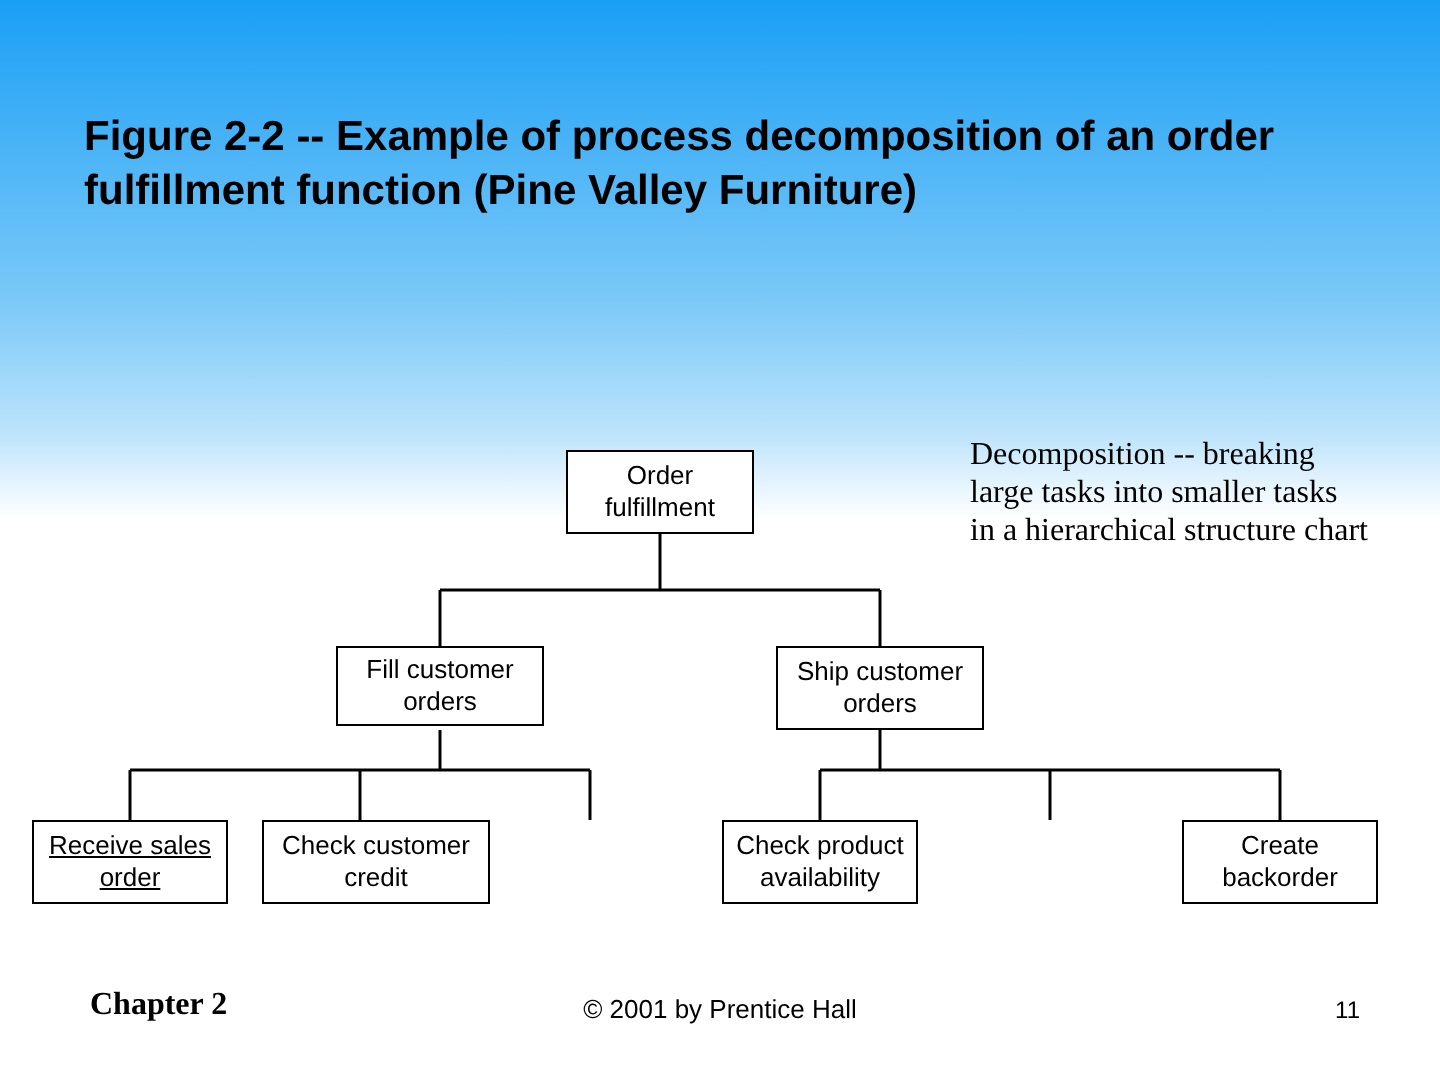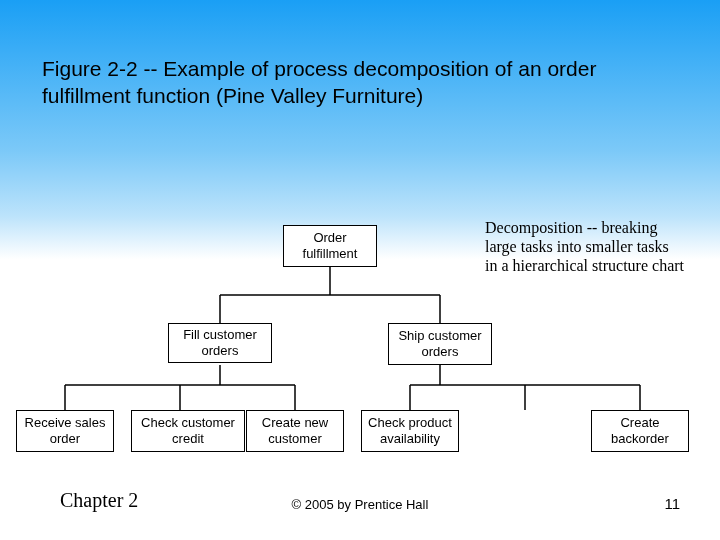--- a/index.html
+++ b/index.html
@@ -4,46 +4,46 @@
 <style>
   * { box-sizing: border-box; margin: 0; padding: 0; }
   html, body { width: 720px; height: 540px; overflow: hidden; font-family: Arial, Helvetica, sans-serif; }
   .slide {
     width: 720px; height: 540px;
     background: linear-gradient(to bottom, #1a9ff5 0%, #7cc9f8 28%, #bce3fb 40%, #ffffff 48%, #ffffff 100%);
     position: relative;
   }
   .title {
     position: absolute; left: 42px; top: 55px; width: 620px;
-    font-weight: normal; font-size: 21px; line-height: 1.3; color: #000;
+    font-weight: bold; font-size: 21px; line-height: 1.3; color: #000;
   }
   .annotation {
     position: absolute; right: 35px; top: 218px; width: 200px;
     font-family: "Times New Roman", Times, serif; font-size: 16px; line-height: 1.2; color: #000;
   }
   .chart-area {
     position: absolute; left: 10px; top: 225px; width: 700px; height: 250px;
   }
   .box {
     position: absolute; border: 1.5px solid #000; background: #fff;
     display: flex; align-items: center; justify-content: center; text-align: center;
     font-size: 13px; line-height: 1.2; padding: 16px 4px;
   }
   svg.lines { position: absolute; left: 0; top: 0; width: 700px; height: 250px; }
   .footer-left {
-    position: absolute; left: 60px; bottom: 28px;
-    font-family: "Times New Roman", Times, serif; font-size: 20px; color: #000;
+    position: absolute; left: 45px; bottom: 28px;
+    font-family: "Times New Roman", Times, serif; font-size: 16px; color: #000; font-weight: bold;
   }
   .footer-center {
     position: absolute; left: 0; width: 720px; bottom: 28px; text-align: center;
     font-size: 13px; color: #000;
   }
   .footer-right {
     position: absolute; right: 40px; bottom: 28px;
-    font-size: 15px; color: #000;
+    font-size: 12px; color: #000;
   }
 </style>
 </head>
 <body>
 
 <div class="slide">
 
   <div class="title">Figure 2-2 -- Example of process decomposition of an order fulfillment function (Pine Valley Furniture)</div>
 
   <div class="annotation">Decomposition -- breaking large tasks into smaller tasks in a hierarchical structure chart</div>
@@ -64,24 +64,23 @@
       <line x1="400" y1="160" x2="400" y2="185" stroke="#000" stroke-width="1.5"></line>
       <line x1="515" y1="160" x2="515" y2="185" stroke="#000" stroke-width="1.5"></line>
       <line x1="630" y1="160" x2="630" y2="185" stroke="#000" stroke-width="1.5"></line>
     </svg>
 
     <div class="box" style="left:273px; top:0px; width:94px; height:42px;">Order fulfillment</div>
 
     <div class="box" style="left:158px; top:98px; width:104px; height:40px;">Fill customer orders</div>
     <div class="box" style="left:378px; top:98px; width:104px; height:42px;">Ship customer orders</div>
 
-    <div class="box" style="left:6px;   top:185px; width:98px; height:42px;">Receive sales order</div>
+    <div class="box" style="left:6px;   top:185px; width:98px; height:42px;text-decoration:underline;">Receive sales order</div>
     <div class="box" style="left:121px; top:185px; width:114px; height:42px;">Check customer credit</div>
-    <div class="box" style="left:236px; top:185px; width:98px; height:42px;">Create new customer</div>
     <div class="box" style="left:351px; top:185px; width:98px; height:42px;">Check product availability</div>
     <div class="box" style="left:581px; top:185px; width:98px; height:42px;">Create backorder</div>
   </div>
 
   <div class="footer-left">Chapter 2</div>
-  <div class="footer-center">© 2005 by Prentice Hall</div>
+  <div class="footer-center">© 2001 by Prentice Hall</div>
   <div class="footer-right">11</div>
 
 </div>
 
 </body></html>

